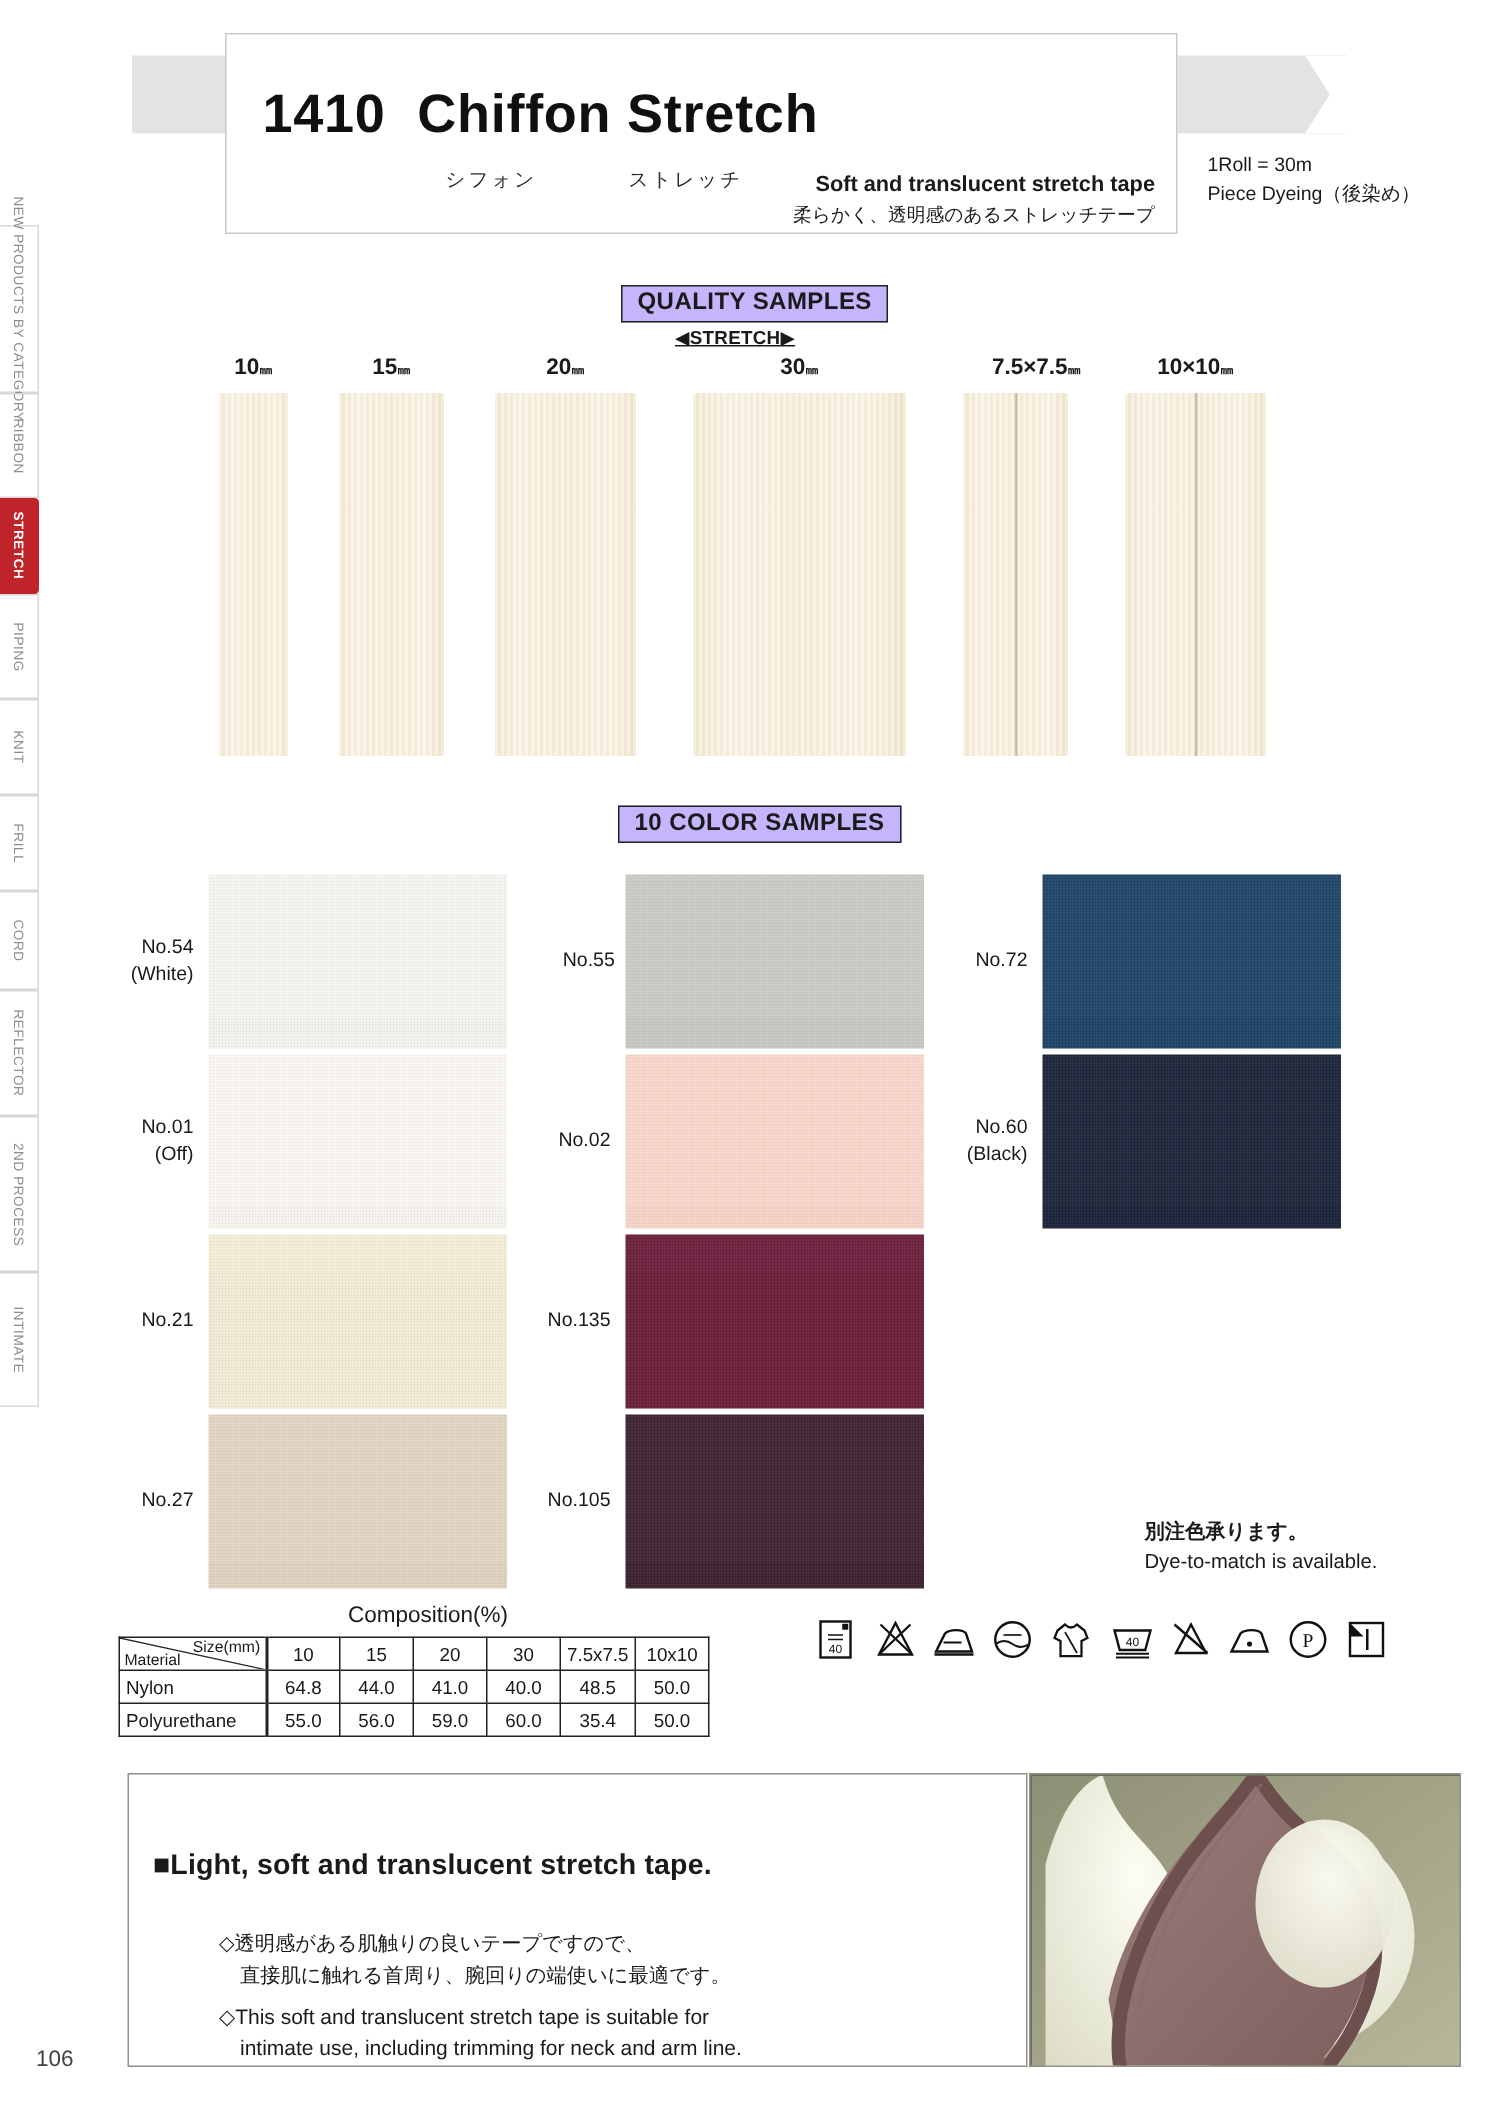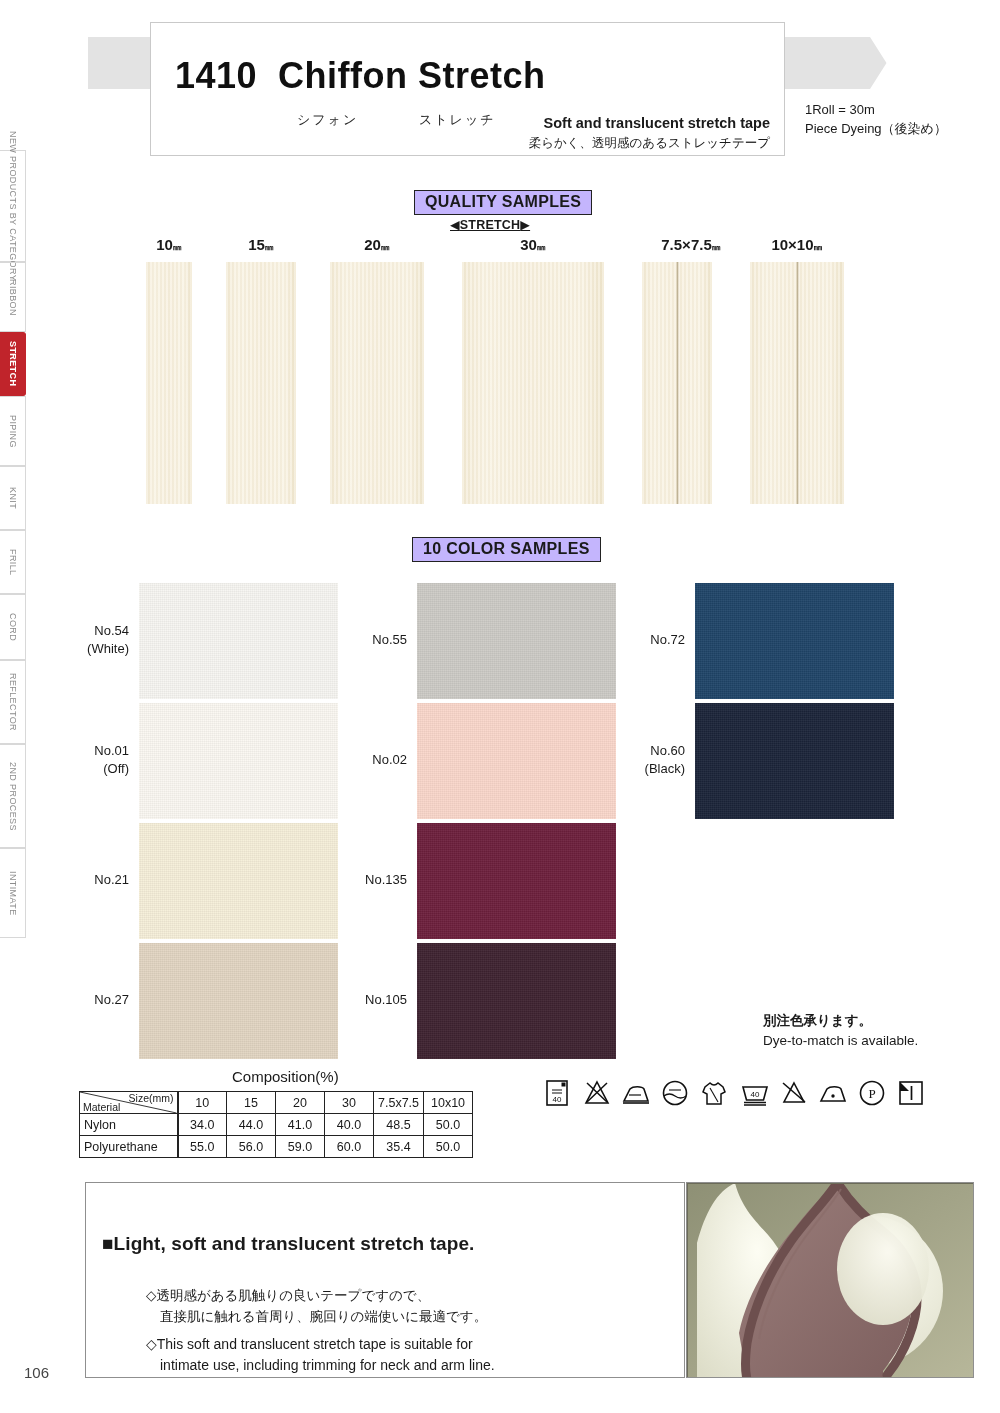--- a/index.html
+++ b/index.html
@@ -236,21 +236,21 @@
     </div>
     <div class="sw" style="left: 139px; top: 823px; width: 199px; height: 116px; background: rgb(246, 239, 217);"></div>
     <div class="sw-label" style="left: 85px; width: 44px; top: 871px;">
       <div>No.21</div>
     </div>
     <div class="sw" style="left: 139px; top: 943px; width: 199px; height: 116px; background: rgb(226, 213, 194);"></div>
     <div class="sw-label" style="left: 85px; width: 44px; top: 991px;">
       <div>No.27</div>
     </div>
     <div class="sw" style="left: 417px; top: 583px; width: 199px; height: 116px; background: rgb(205, 203, 198);"></div>
-    <div class="sw-label" style="left: 358px; width: 49px; top: 631px;">
+    <div class="sw-label" style="left: 368px; width: 49px; top: 631px; text-align: center;">
       <div>No.55</div>
     </div>
     <div class="sw" style="left: 417px; top: 703px; width: 199px; height: 116px; background: rgb(250, 215, 203);"></div>
     <div class="sw-label" style="left: 358px; width: 49px; top: 751px;">
       <div>No.02</div>
     </div>
     <div class="sw" style="left: 417px; top: 823px; width: 199px; height: 116px; background: rgb(109, 31, 60);"></div>
     <div class="sw-label" style="left: 358px; width: 49px; top: 871px;">
       <div>No.135</div>
     </div>
@@ -287,21 +287,21 @@
         <th class="num">15</th>
         <th class="num">20</th>
         <th class="num">30</th>
         <th class="num">7.5x7.5</th>
         <th class="num">10x10</th>
       </tr>
     </thead>
   <tbody id="comp-body">
       <tr>
         <td class="mat">Nylon</td>
-        <td class="num">34.0</td>
+        <td class="num">64.8</td>
         <td class="num">44.0</td>
         <td class="num">41.0</td>
         <td class="num">40.0</td>
         <td class="num">48.5</td>
         <td class="num">50.0</td>
       </tr>
       <tr>
         <td class="mat">Polyurethane</td>
         <td class="num">55.0</td>
         <td class="num">56.0</td>

